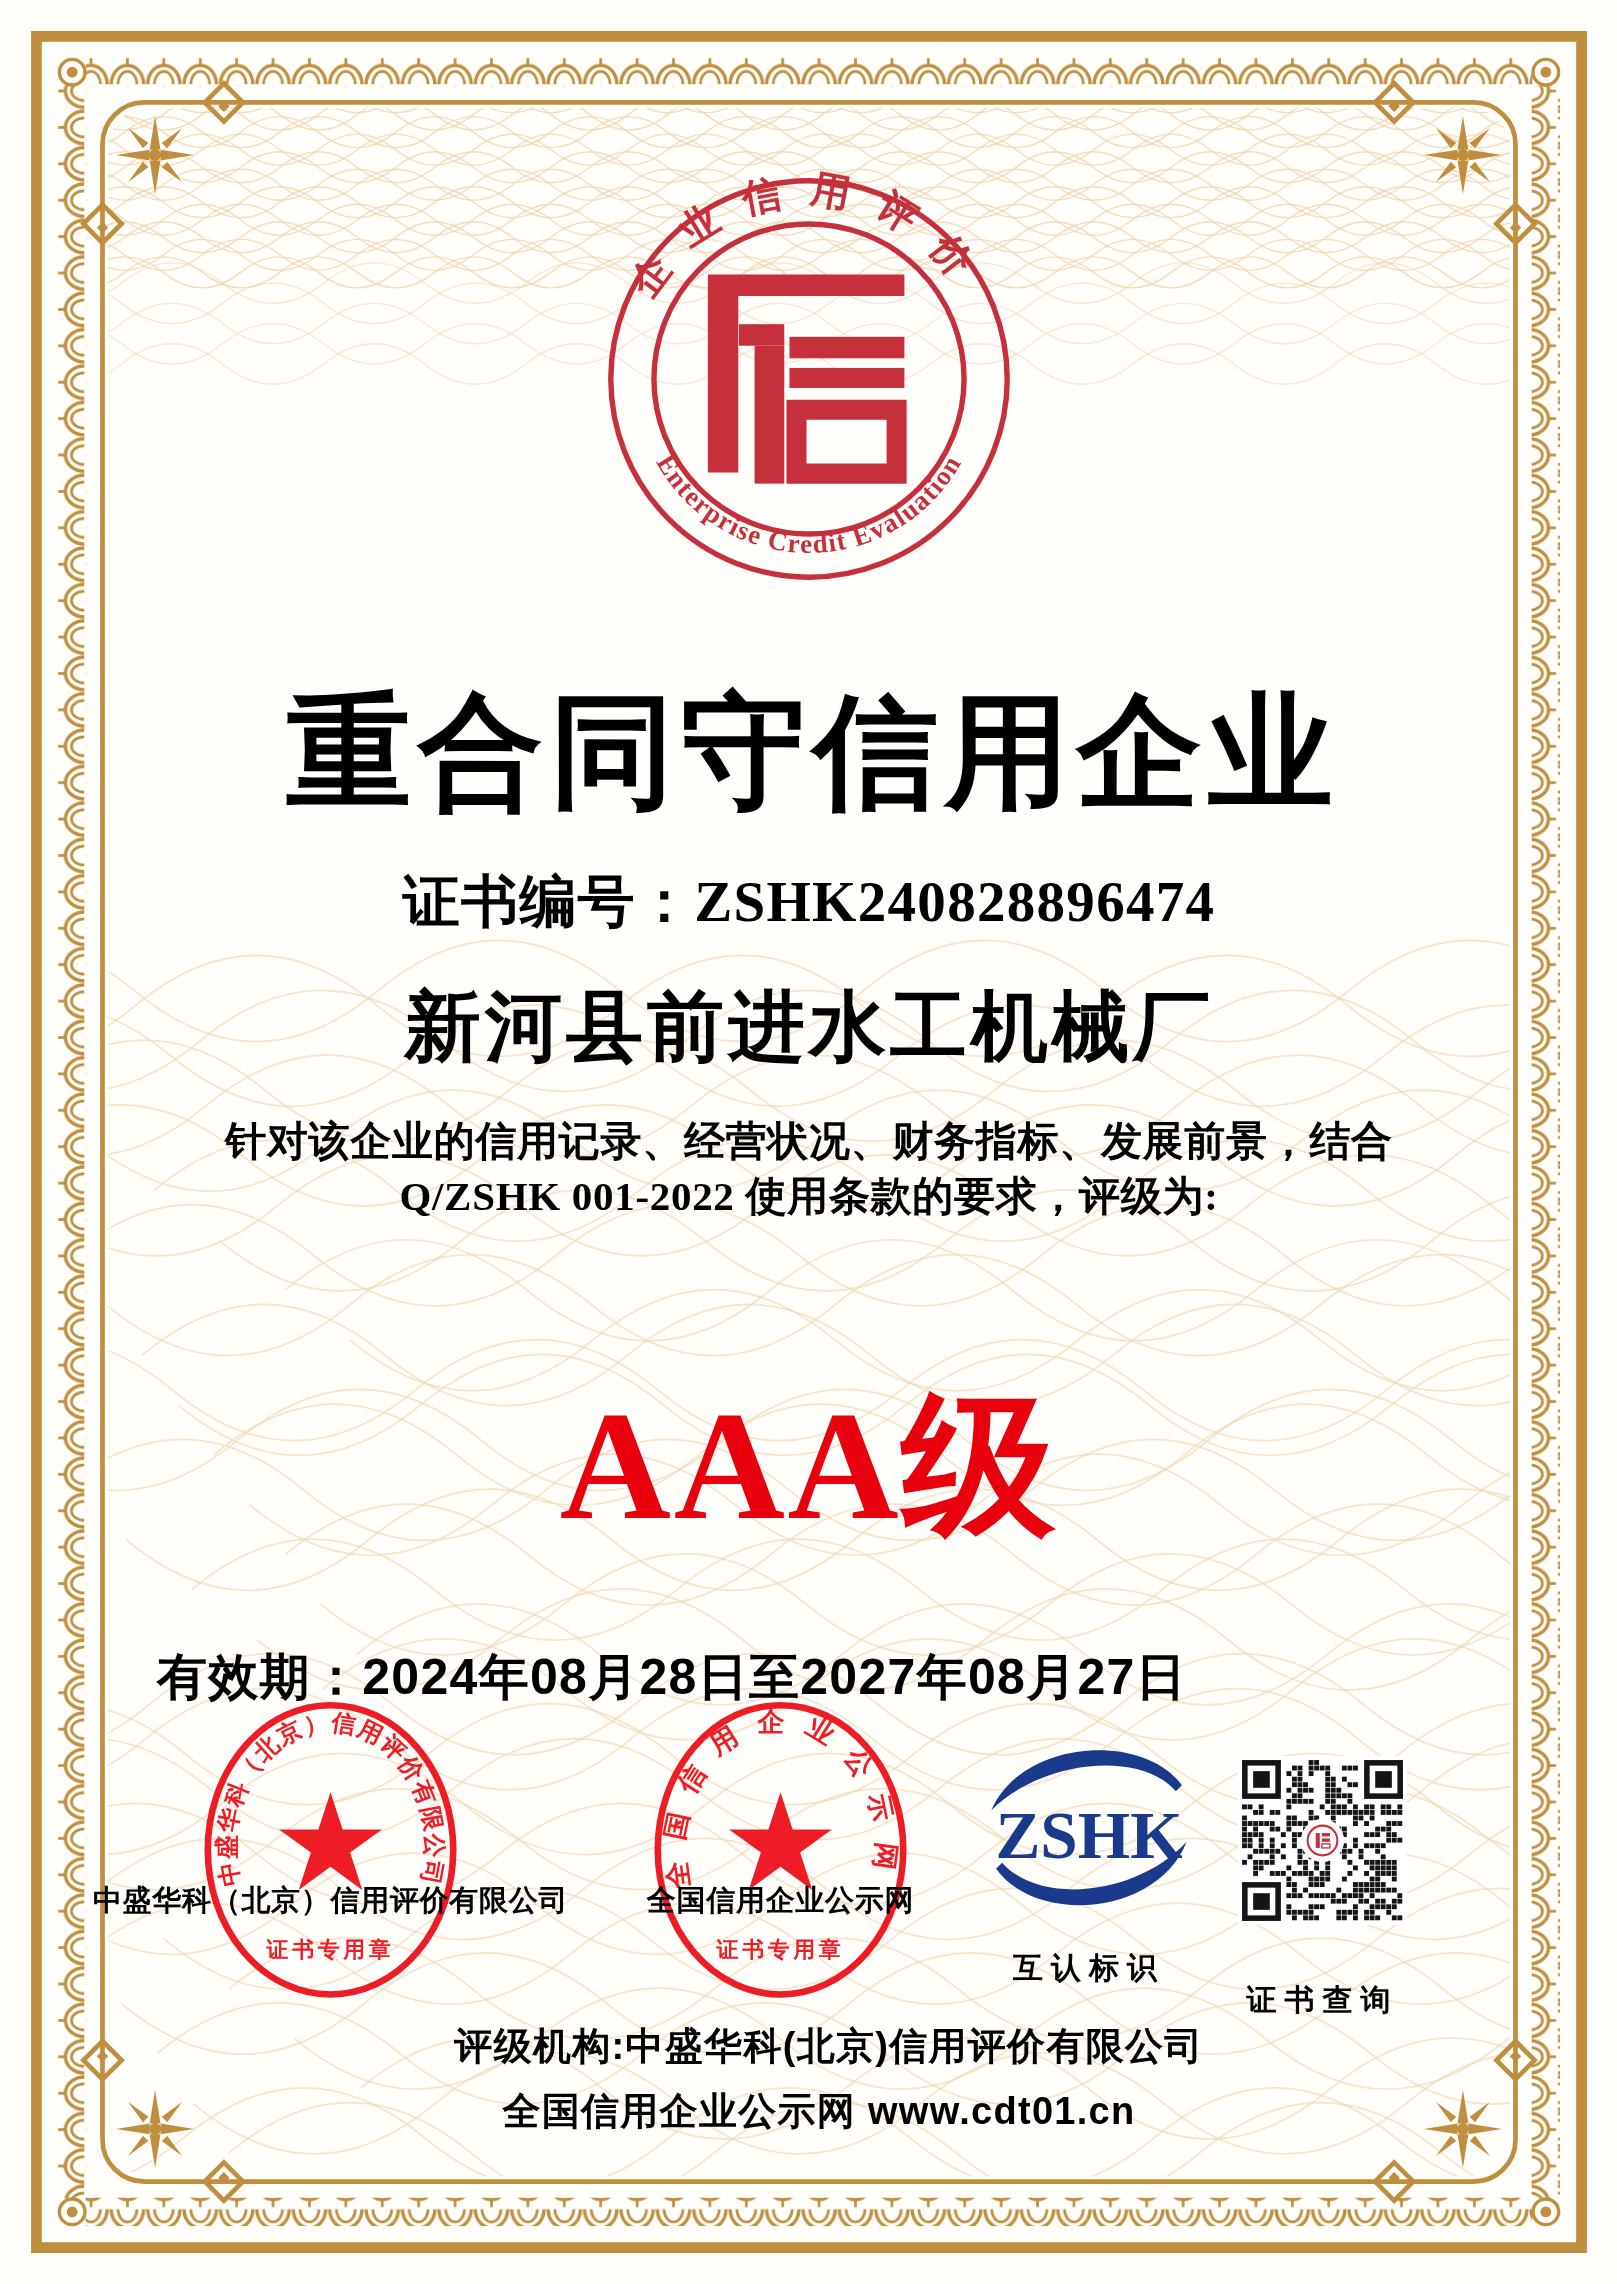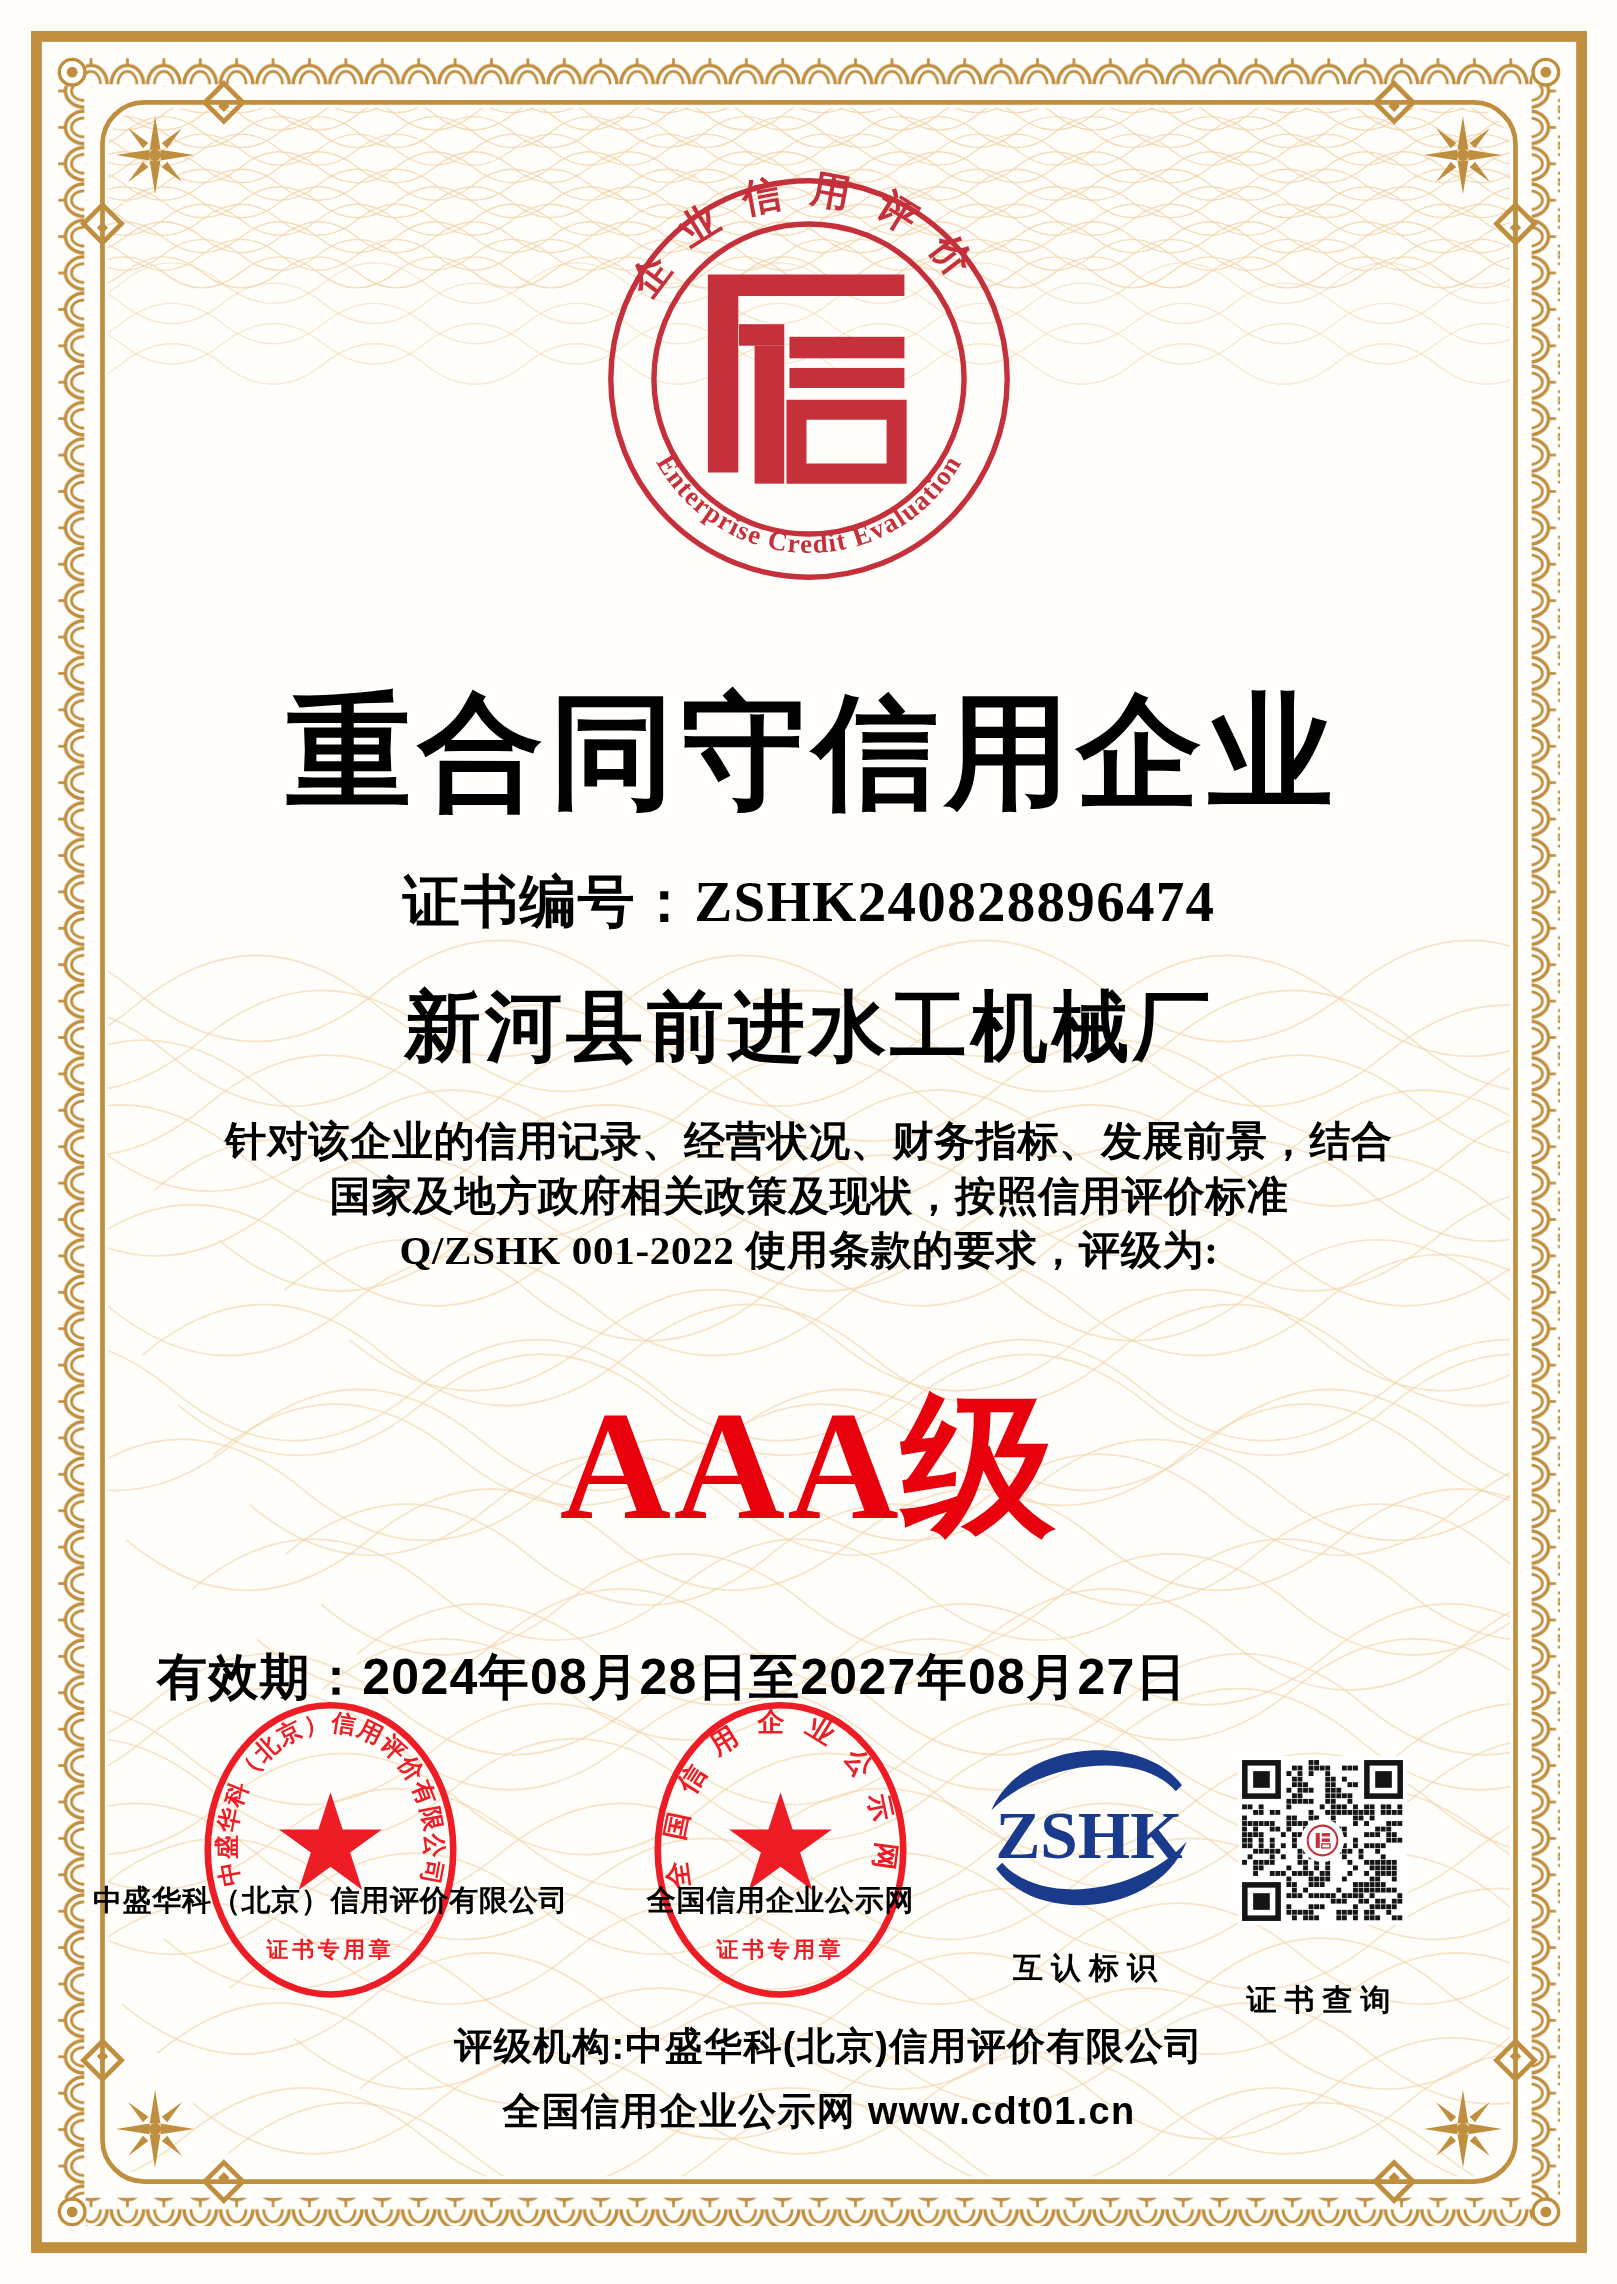--- a/index.html
+++ b/index.html
@@ -243,21 +243,20 @@
 <div class="abs centered cert-title">重合同守信用企业</div>
 
 <div class="abs centered cert-no">
   <span>证书编号：</span><span>ZSHK240828896474</span>
 </div>
 
 <div class="abs centered company">新河县前进水工机械厂</div>
 
 <div class="abs centered statement">
   <div>针对该企业的信用记录、经营状况、财务指标、发展前景，结合</div>
-  <div>国家及地方政府相关政策及现状，按照信用评价标准</div>
   <div>Q/ZSHK 001-2022 使用条款的要求，评级为:</div>
 </div>
 
 <div class="abs centered rating">AAA级</div>
 
 <div class="abs validity">有效期：2024年08月28日至2027年08月27日</div>
 
 <div class="stamp-box" style="left:199px;top:1700px;">
   <svg width="263" height="307" viewBox="0 0 360 420">
     <defs>

